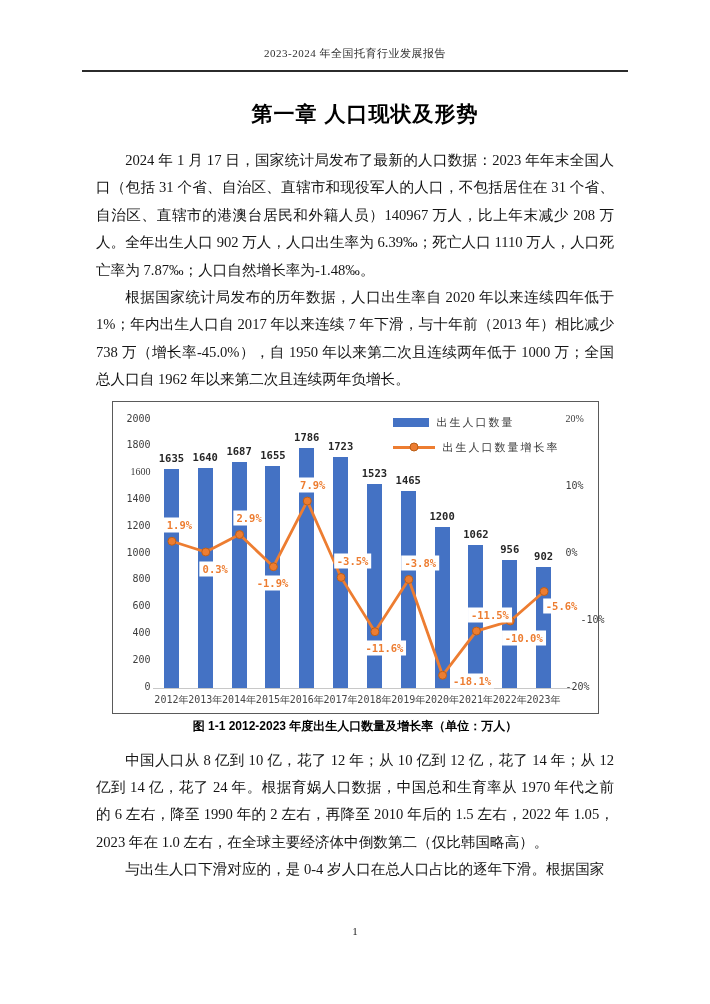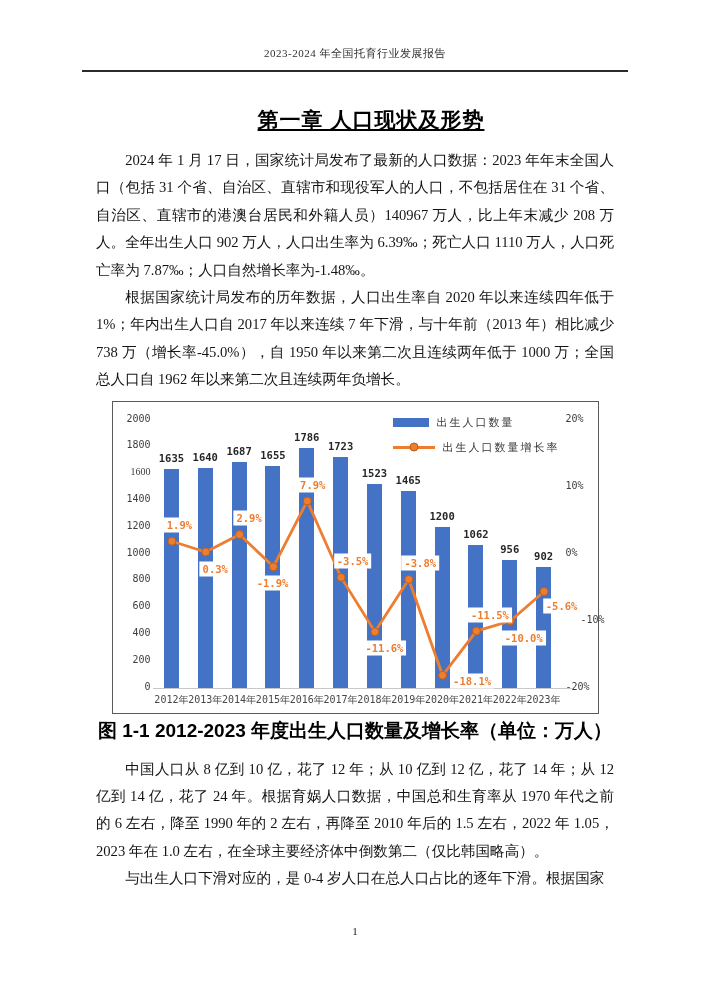--- a/index.html
+++ b/index.html
@@ -6,23 +6,23 @@
   .page{
     position:relative;width:710px;height:1004px;margin:0 auto;background:#ffffff;
     overflow:hidden;font-family:"Liberation Serif","DejaVu Serif",serif;color:#141414;
   }
   .header{
     position:absolute;top:46px;left:82px;width:546px;text-align:center;
     font-size:11px;color:#2e2e2e;padding-bottom:9px;border-bottom:2px solid #2b2b2b;
     letter-spacing:0.5px;
   }
   .chapter-title{
-    position:absolute;top:90px;left:96px;width:518px;margin:16px;text-align:center;
+    position:absolute;top:90px;left:96px;width:518px;margin:10px;text-align:center;
     font-family:"Liberation Sans","DejaVu Sans",sans-serif;
-    font-size:21px;font-weight:bold;letter-spacing:1px;color:#000;text-decoration:underline;
+    font-size:21px;font-weight:bold;letter-spacing:1px;color:#000;
   }
   .content{position:absolute;top:147px;left:96px;width:518px;}
   .content p{
     margin:0;text-indent:2em;font-size:14.6px;line-height:27.4px;
     text-align:justify;color:#141414;
   }
   
   .figure{
     position:relative;width:487px;height:313px;margin:7px auto 4px;
     border:1px solid #5a5a5a;background:#fff;box-sizing:border-box;
@@ -37,21 +37,21 @@
   .pct{position:absolute;transform:translate(-50%,-50%);background:#ffffff;font-size:10.5px;font-weight:700;padding:1px 3px;white-space:nowrap;line-height:13px;}
   .legend{position:absolute;top:13px;right:38px;display:flex;flex-direction:column;gap:10px;justify-content:flex-end;}
   .lg-item{display:flex;align-items:center;gap:8px;}
   .sw-bar{width:36px;height:9px;display:inline-block;}
   .sw-line{width:42px;height:3px;position:relative;display:inline-block;}
   .sw-dot{position:absolute;left:50%;top:50%;width:9px;height:9px;border-radius:50%;transform:translate(-50%,-50%);border:1px solid #b95d16;box-sizing:border-box;}
   .lg-label{font-size:11px;color:#3a3a3a;letter-spacing:2px;}
   
   .caption{
     text-align:center;font-family:"Liberation Sans","DejaVu Sans",sans-serif;
-    font-size:19px;font-weight:bold;color:#000;margin:4px 0 12px;
+    font-size:12px;font-weight:bold;color:#000;margin:4px 0 12px;
   }
   .page-number{
     position:absolute;top:925px;left:0;width:710px;text-align:center;
     font-size:11px;color:#222;
   }
 </style>
 </head>
 <body>
 
 <div class="page">
@@ -71,21 +71,21 @@
         <div class="tickL" style="top: 252.2px;">200</div>
         <div class="tickL" style="top: 225.4px;">400</div>
         <div class="tickL" style="top: 198.6px;">600</div>
         <div class="tickL" style="top: 171.8px;">800</div>
         <div class="tickL" style="top: 145px;">1000</div>
         <div class="tickL" style="top: 118.2px;">1200</div>
         <div class="tickL" style="top: 91.4px;">1400</div>
         <div class="tickL" style="top: 64.6px; font-family: Liberation Serif, serif;">1600</div>
         <div class="tickL" style="top: 37.8px;">1800</div>
         <div class="tickL" style="top: 11px;">2000</div>
-        <div class="tickR" style="top: 11px;">20%</div>
+        <div class="tickR" style="top: 11px; font-family: Liberation Serif, serif;">20%</div>
         <div class="tickR" style="top: 78px;">10%</div>
         <div class="tickR" style="top: 145px;">0%</div>
         <div class="tickR" style="top: 212px; margin-left: 15px;">-10%</div>
         <div class="tickR" style="top: 279px;">-20%</div>
         <div class="baseline" style="left: 40px; top: 286px; width: 420px;"></div>
         <div class="bar" style="left: 51.4167px; top: 66.91px; height: 219.09px; background: rgb(68, 114, 196);"></div>
         <div class="barlab" style="left: 58.9167px; top: 49.91px;">1635</div>
         <div class="xlab" style="left: 58.9167px; top: 291px;">2012年</div>
         <div class="bar" style="left: 85.25px; top: 66.24px; height: 219.76px; background: rgb(68, 114, 196);"></div>
         <div class="barlab" style="left: 92.75px; top: 49.24px;">1640</div>

